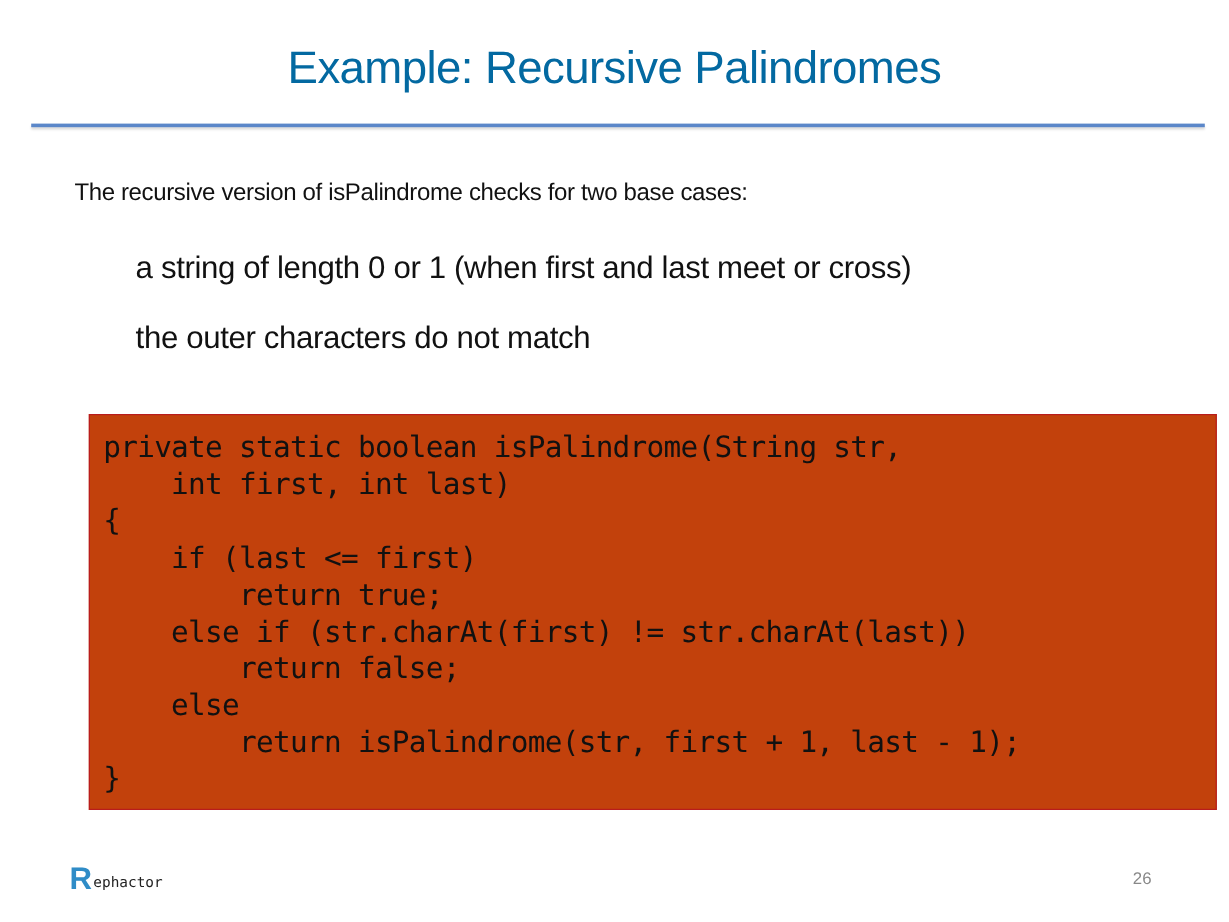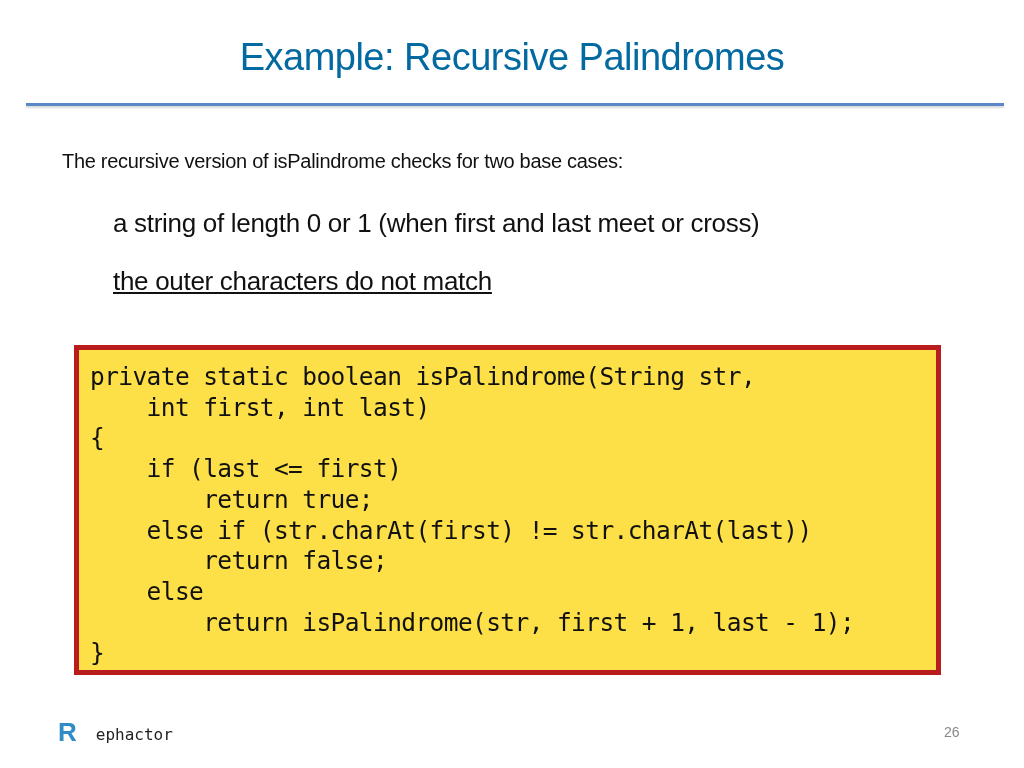--- a/index.html
+++ b/index.html
@@ -11,33 +11,33 @@
     position: absolute; left: 0; top: 36px; width: 1024px; text-align: center;
     font-size: 38px; letter-spacing: -0.5px; color: #0369a1;
   }
   .rule {
     position: absolute; left: 26px; top: 103px; width: 978px; height: 3px;
     background: #5b87c9; box-shadow: 0 2px 2px rgba(0,0,0,0.15);
   }
   .lead { position: absolute; left: 62px; top: 150px; font-size: 20px; letter-spacing: -0.3px; }
   .sub { position: absolute; left: 113px; font-size: 26px; letter-spacing: -0.3px; text-align: right; }
   .sub1 { top: 208px; }
-  .sub2 { top: 266px; text-decoration: underline; }
+  .sub2 { top: 266px; }
   .code {
-    position: absolute; left: 74px; top: 345px; width: 867px; height: 330px;
-    background: #fde047; border: 5px solid #b91c1c; box-sizing: border-box;
+    position: absolute; left: 74px; top: 345px; width: 940px; height: 330px;
+    background: #c2410c; border: 1px solid #b91c1c; box-sizing: border-box;
   }
   .code pre {
     margin: 0; position: absolute; left: 11px; top: 12px;
     font-family: "DejaVu Sans Mono", "Liberation Mono", monospace;
     font-size: 24.5px; line-height: 30.7px; color: #111; letter-spacing: -0.6px;
   }
   .logo { position: absolute; left: 58px; top: 720px; display: flex; align-items: flex-end; }
   .logo-r { font-size: 26px; font-weight: bold; color: #2f8cc7; line-height: 24px; }
-  .logo-rest { font-family: "DejaVu Sans Mono", monospace; font-size: 16px; color: #222; line-height: 18px; margin-left: 19px; }
+  .logo-rest { font-family: "DejaVu Sans Mono", monospace; font-size: 12px; color: #222; line-height: 18px; margin-left: 1px; }
   .page { position: absolute; left: 944px; top: 724px; font-size: 14px; color: #888; }
 </style>
 </head>
 <body>
 
 <div class="title">Example: Recursive Palindromes</div>
 <div class="rule"></div>
 
 <div class="lead">The recursive version of isPalindrome checks for two base cases:</div>
 <div class="sub sub1">a string of length 0 or 1 (when first and last meet or cross)</div>

